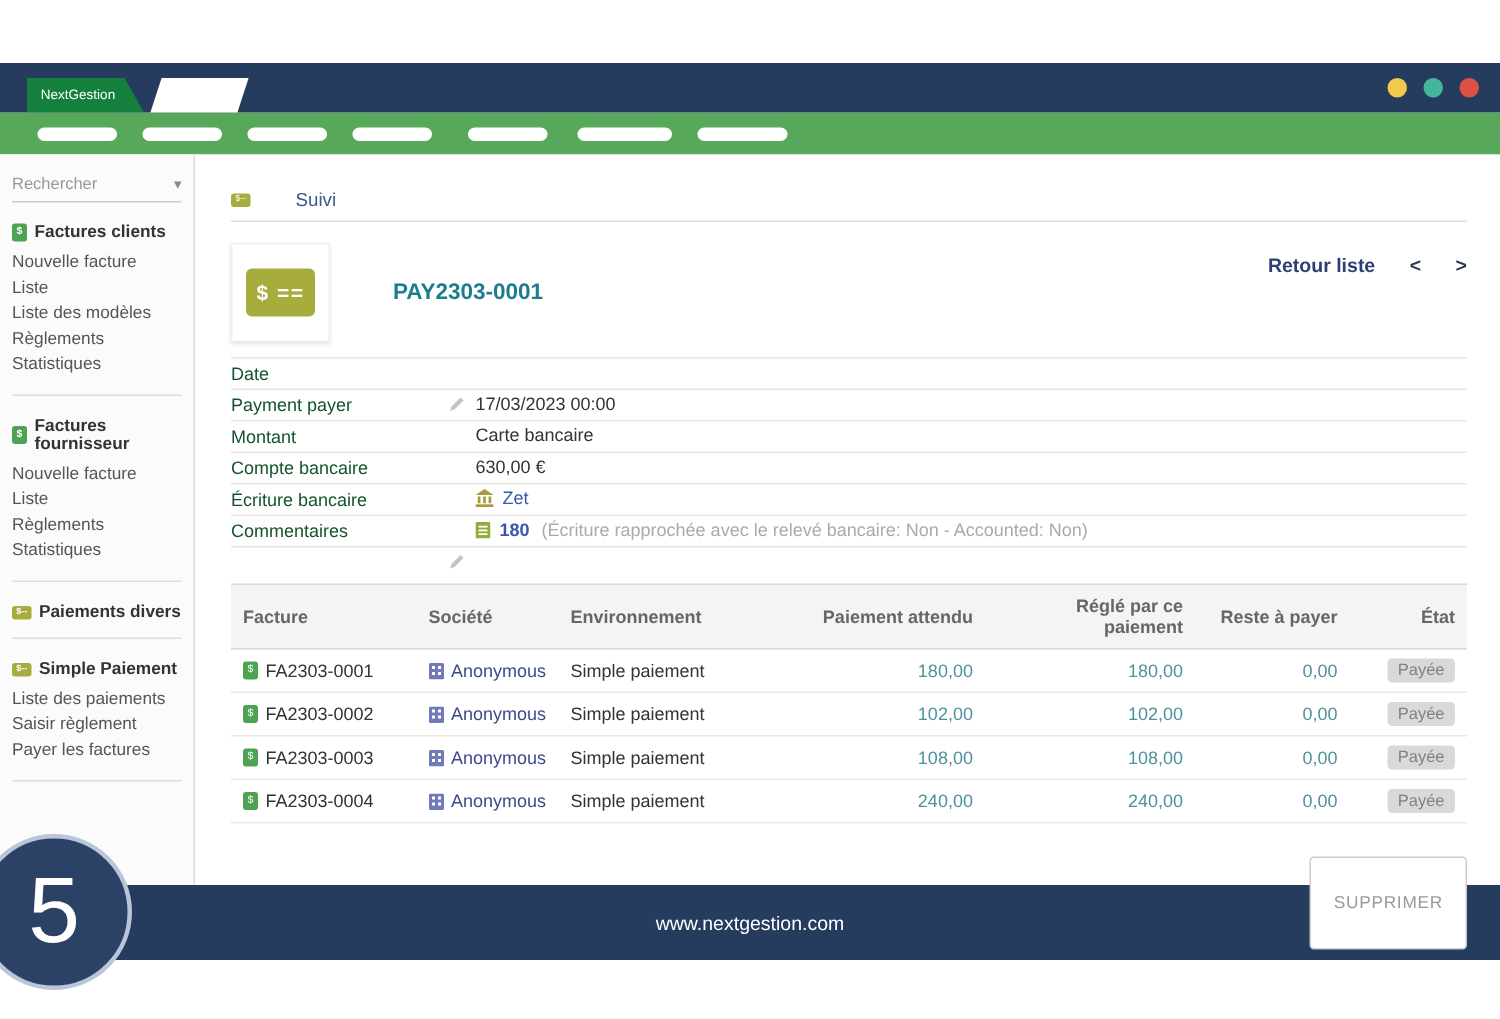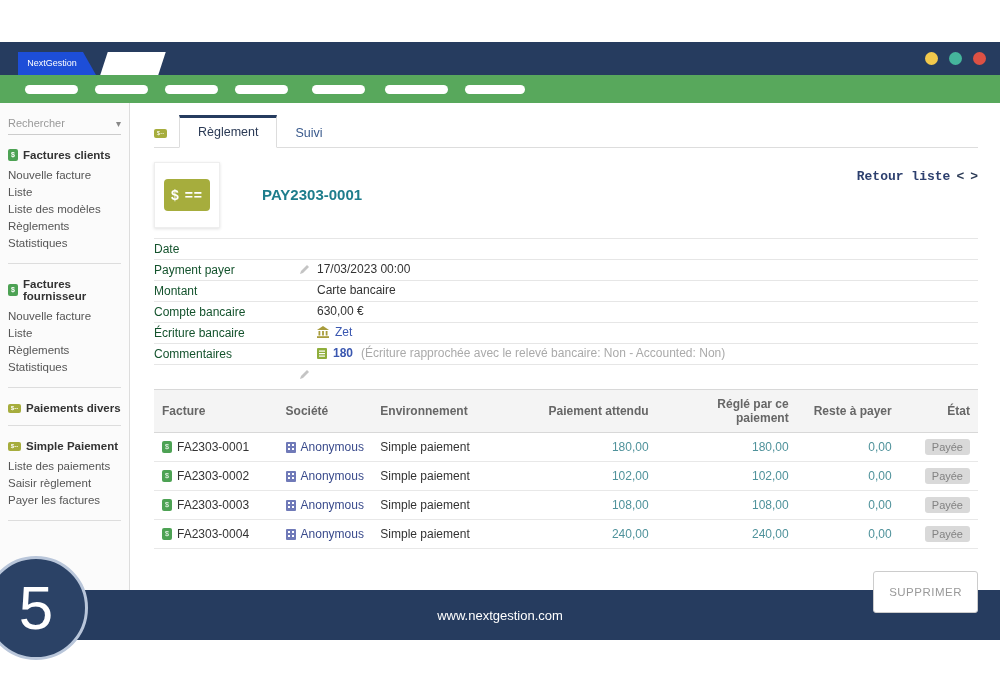--- a/index.html
+++ b/index.html
@@ -3,21 +3,21 @@
 <meta charset="utf-8">
 <style>
   * { margin:0; padding:0; box-sizing:border-box; }
   html,body { width:1000px; height:679px; background:#fff; overflow:hidden;
               font-family:"Liberation Sans", sans-serif; }
   .window { position:absolute; left:0; top:42px; width:1000px; height:598px; }
 
   
   .titlebar { position:relative; height:33px; background:#263c5f; }
   .brand-tab { position:absolute; left:18px; bottom:0; width:78px; height:23px;
-               background:#1d4ed8; color:#fff; font-size:9px; line-height:23px;
+               background:#15803d; color:#fff; font-size:9px; line-height:23px;
                text-align:center; clip-path:polygon(0 0,calc(100% - 13px) 0,100% 100%,0 100%);
                padding-right:10px; }
   .blank-tab { position:absolute; left:104px; bottom:0; width:58px; height:23px;
                background:#fff; transform:skewX(-18deg); }
   .dots { position:absolute; right:14px; top:10px; display:flex; gap:11px; }
   .dot { width:13px; height:13px; border-radius:50%; }
 
   
   .navbar { height:28px; background:#58a85c; display:flex; align-items:center;
             padding-left:25px; gap:17px; }
@@ -58,21 +58,21 @@
 
   
   .hdr { display:flex; align-items:center; margin-top:13px; height:67px; position:relative; }
   .icon-card { width:66px; height:66px; background:#fff; border:1px solid #eee;
                box-shadow:0 1px 3px rgba(0,0,0,.12); display:flex; align-items:center;
                justify-content:center; flex:none; }
   .money-ico-lg { width:46px; height:32px; background:#a6ad3d; border-radius:4px;
                   color:#fff; display:flex; align-items:center; justify-content:center;
                   font-size:14px; font-weight:bold; letter-spacing:1px; }
   .pay-title { margin-left:42px; color:#1e7d8c; font-weight:bold; font-size:15px; }
-  .hdr-right { position:absolute; right:0; top:8px; display:flex; align-items:flex-start; gap:6px;font-family:Liberation Mono, monospace; }
+  .hdr-right { position:absolute; right:0; top:8px; display:flex; align-items:flex-start; gap:23px; }
   .back-link { color:#2c3f6e; font-weight:bold; font-size:13px; cursor:pointer; }
   .chev { color:#2b3a55; font-weight:bold; font-size:13px; cursor:pointer; }
 
   
   .details { margin-top:10px; border-top:1px solid #e6e6e6; }
   .drow { display:flex; align-items:center; height:21px; border-bottom:1px solid #e6e6e6; }
   .dlabel { width:145px; color:#14532d; flex:none; }
   .dval { display:flex; align-items:center; gap:6px;margin-top:40px; }
   .dval.noicon { padding-left:18px; }
   .pencil { width:12px; height:12px; flex:none; }
@@ -96,21 +96,21 @@
               background-image:linear-gradient(#fff 0 0),linear-gradient(#fff 0 0),linear-gradient(#fff 0 0),linear-gradient(#fff 0 0);
               background-size:2px 2px; background-repeat:no-repeat;
               background-position:2px 2px,6px 2px,2px 6px,6px 6px; }
   .badge { display:inline-block; background:#d9d9d9; color:#828282; font-size:11px;
            padding:2px 7px; border-radius:3px; }
   .col-ref{width:15%;} .col-co{width:11.5%;} .col-env{width:17%;} .col-exp{width:17.5%;}
   .col-paid{width:17%;} .col-rem{width:12.5%;} .col-st{width:9.5%;}
 
   .btnrow { display:flex; justify-content:flex-end; margin-top:22px; }
   .del-btn { background:#fff; border:1px solid #ccc; border-radius:3px; color:#999;
-             font-size:11.5px; letter-spacing:.5px; padding:14px 15px; cursor:pointer;
+             font-size:11.5px; letter-spacing:.5px; padding:24px 15px; cursor:pointer;
              font-family:"Liberation Sans", sans-serif; }
 
   
   .footer { height:50px; background:#263c5f; display:flex; align-items:center;
             justify-content:center; color:#fff; font-size:13px; }
   .page-circle { position:absolute; left:-16px; top:514px; width:104px; height:104px;
                  border-radius:50%; background:#2b4266; border:3px solid #b9c6da;
                  display:flex; align-items:center; justify-content:center; z-index:5; }
   .page-circle span { color:#fff; font-size:62px; font-weight:400; line-height:1; }
   svg { display:block; }
@@ -189,21 +189,20 @@
         <div class="sb-item">Saisir règlement</div>
         <div class="sb-item">Payer les factures</div>
       </div>
       <div class="sb-div"></div>
     </div>
 
     <div class="main">
 
       <div class="tabrow">
         <span class="money-ico-sm tab-ico">$--</span>
-        <div class="tab active">Règlement</div>
         <div class="tab">Suivi</div>
       </div>
 
       <div class="hdr">
         <div class="icon-card">
           <div class="money-ico-lg">$ ==</div>
         </div>
         <div class="pay-title">PAY2303-0001</div>
         <div class="hdr-right">
           <span class="back-link">Retour liste</span>

